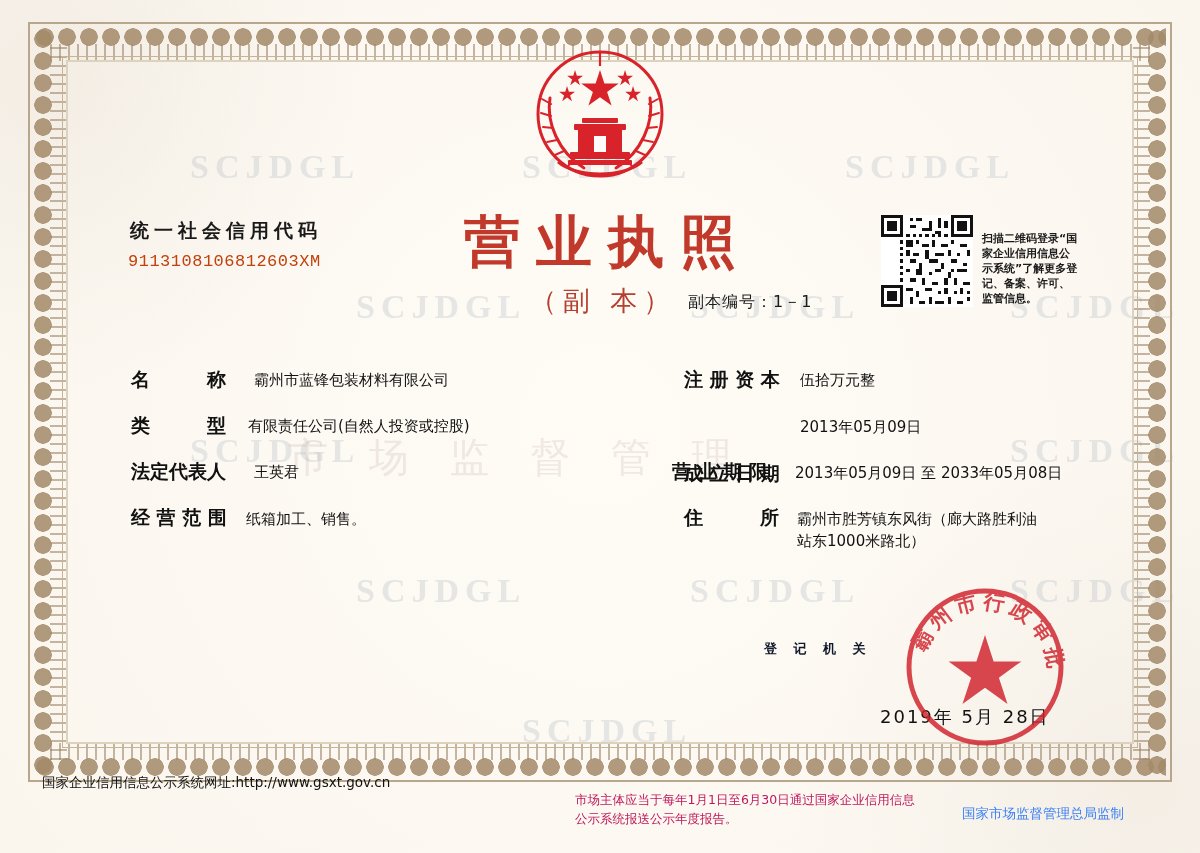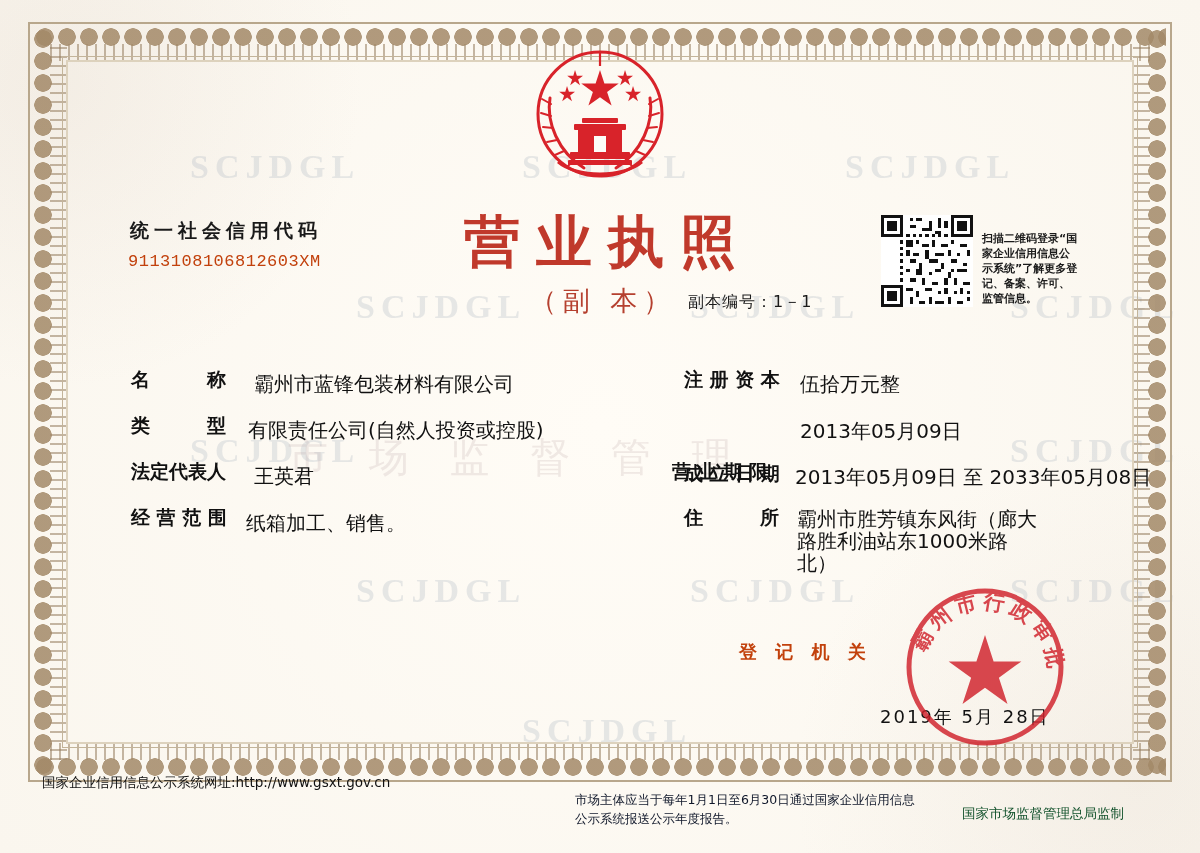--- a/index.html
+++ b/index.html
@@ -225,34 +225,34 @@
   .field-label {
     position: absolute;
     font-size: 19px;
     color: #111;
     font-family: "DejaVu Sans", sans-serif;
     font-weight: bold;
     white-space: nowrap;
   }
   .field-value {
     position: absolute;
-    font-size: 20px;
+    font-size: 15px;
     color: #111;
     font-family: "DejaVu Sans", sans-serif;
     white-space: nowrap;
   }
   .field-value.wrap { white-space: normal; width: 240px; line-height: 22px; }
 
   .reg-authority {
     position: absolute;
-    left: 739px;
+    left: 764px;
     top: 640px;
-    font-size: 18px;
+    font-size: 13px;
     letter-spacing: 6px;
-    color: #c2410c;
+    color: #0f172a;
     font-family: "DejaVu Sans", sans-serif;
     font-weight: bold;
   }
 
   .issue-date {
     position: absolute;
     left: 880px;
     top: 705px;
     font-size: 18px;
     color: #111;
@@ -279,30 +279,30 @@
     color: #111;
     font-family: "DejaVu Sans", sans-serif;
   }
   .footer-center {
     position: absolute;
     left: 575px;
     top: 790px;
     width: 340px;
     font-size: 12.5px;
     line-height: 19px;
-    color: #0f172a;
+    color: #be185d;
     font-family: "DejaVu Sans", sans-serif;
     text-align: left;
   }
   .footer-right {
     position: absolute;
     left: 962px;
     top: 805px;
     font-size: 13.5px;
-    color: #14532d;
+    color: #3b82f6;
     font-family: "DejaVu Sans", sans-serif;
   }
 </style>
 </head>
 <body>
 
 <div class="paper"></div>
 
 <div class="wm wm-big" style="left:190px; top:148px;">SCJDGL</div>
 <div class="wm wm-big" style="left:522px; top:148px;">SCJDGL</div>

